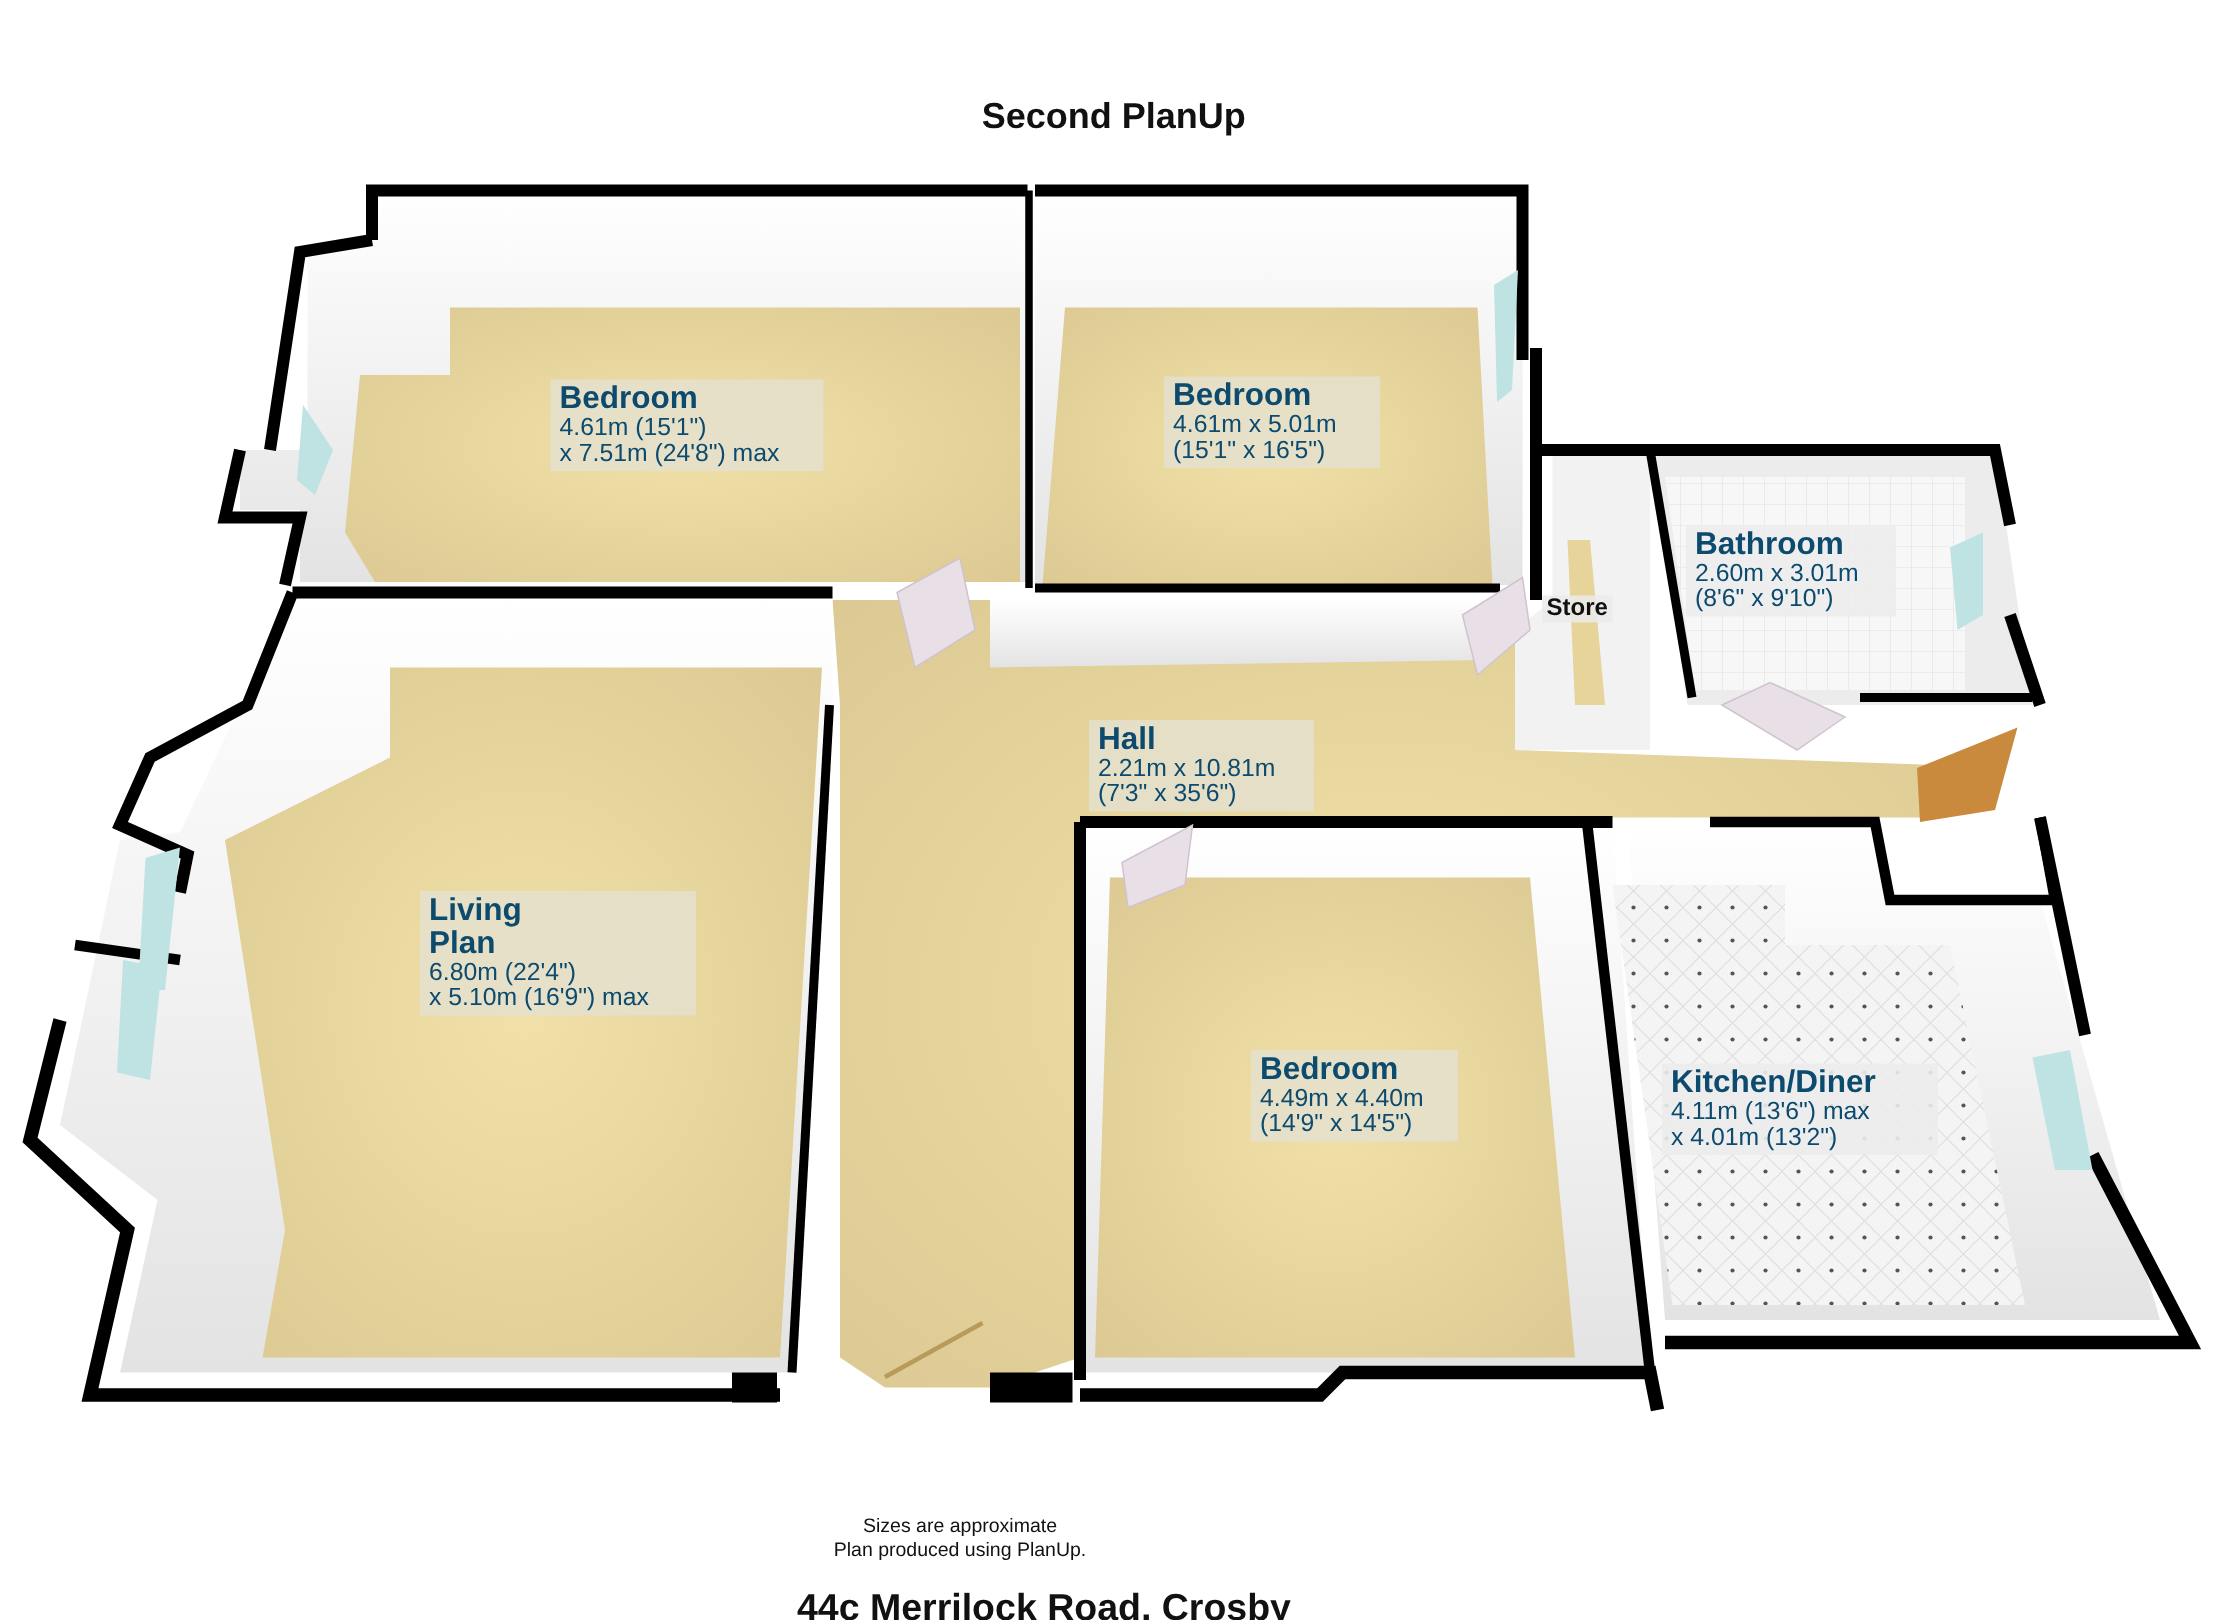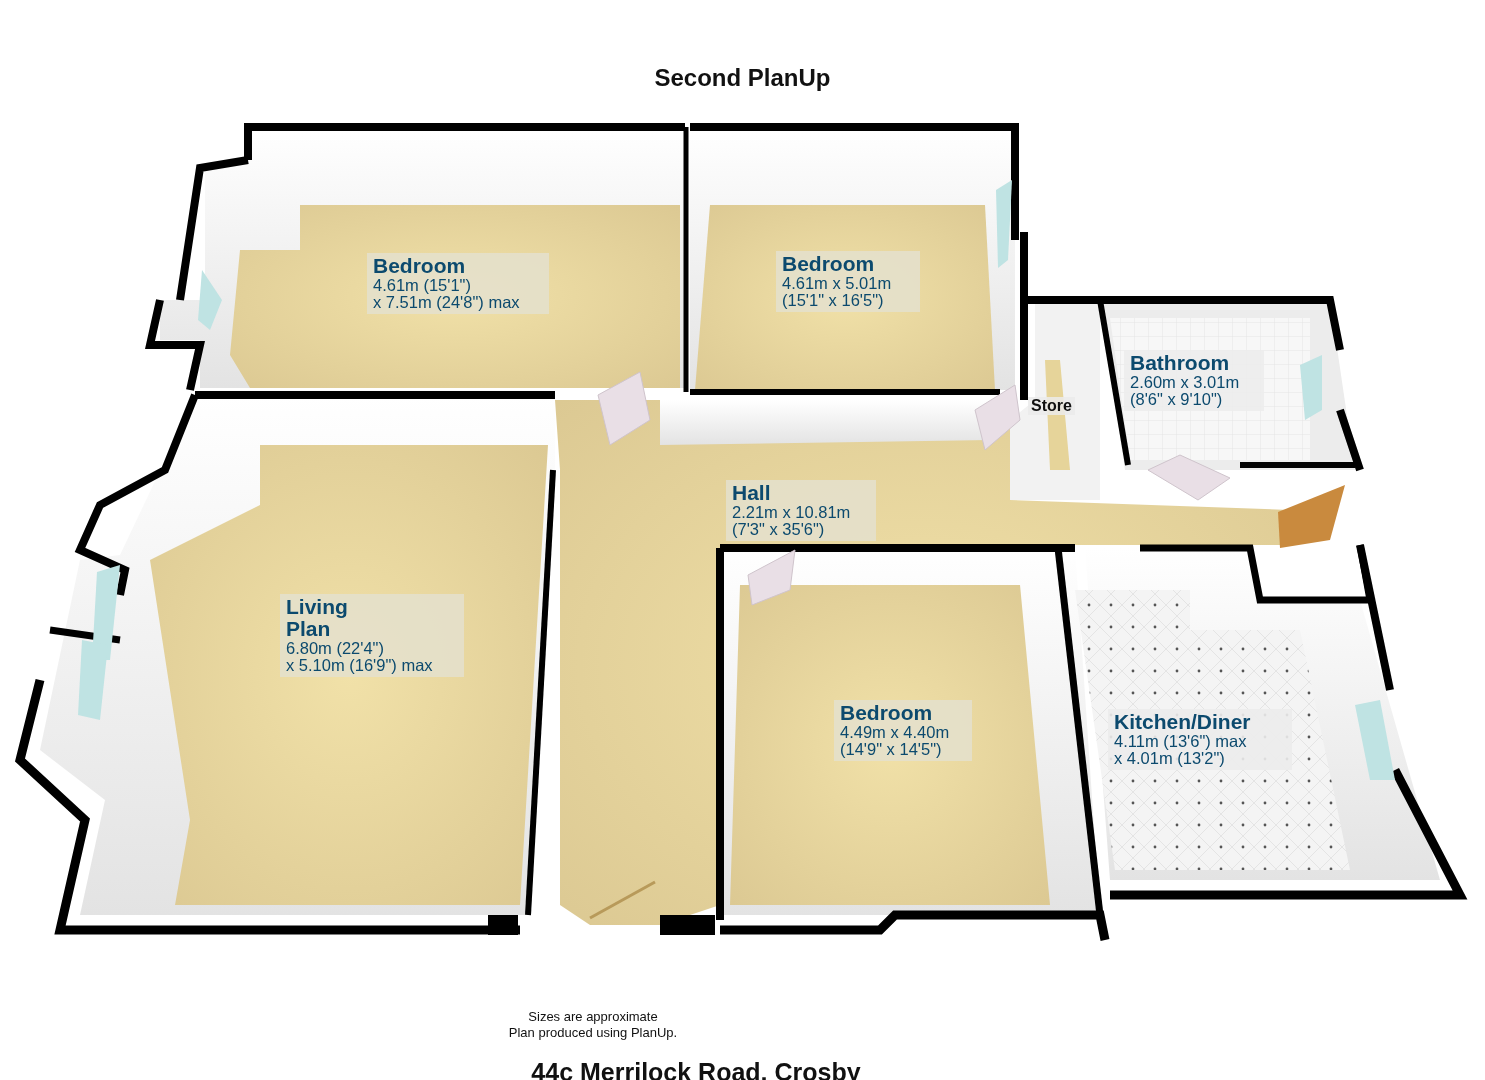--- a/index.html
+++ b/index.html
@@ -7,21 +7,21 @@
          font-family: "Liberation Sans", "DejaVu Sans", sans-serif; color: #111; }
   .title { position: absolute; left: 0; width: 1485px; top: 64px; text-align: center;
            font-size: 24px; font-weight: bold; color: #111; }
   svg.plan { position: absolute; left: 0; top: 0; }
   .label { position: absolute; text-align: left; background: rgba(228,224,206,0.85);
            line-height: 1.05; padding: 2px 6px; color: #0c4a6e; }
   .label.tile { background: rgba(236,236,236,0.9); }
   .label .name { font-weight: bold; font-size: 21px; display: block; }
   .label .dim { font-size: 16.5px; display: block; }
   .store { position: absolute; font-weight: bold; font-size: 16px; background: rgba(235,235,235,0.85); padding: 0 3px; }
-  .footer-note { position: absolute; left: 0; width: 1186px; text-align: center; font-size: 13px; color: #111; line-height: 1.2; }
+  .footer-note { position: absolute; left: 0; width: 1186px; text-align: center; font-size: 13px; color: #111; line-height: 1.2; padding-left: 47px; }
   .address { position: absolute; left: 0; width: 1392px; top: 1058px; text-align: center; font-size: 25px; font-weight: bold; color: #111; }
 </style>
 </head>
 <body>
 
 <div class="title">Second PlanUp</div>
 
 <svg class="plan" width="1485" height="1080" viewBox="0 0 1485 1080">
   <defs>
     <pattern id="tiles" width="22" height="22" patternUnits="userSpaceOnUse">

